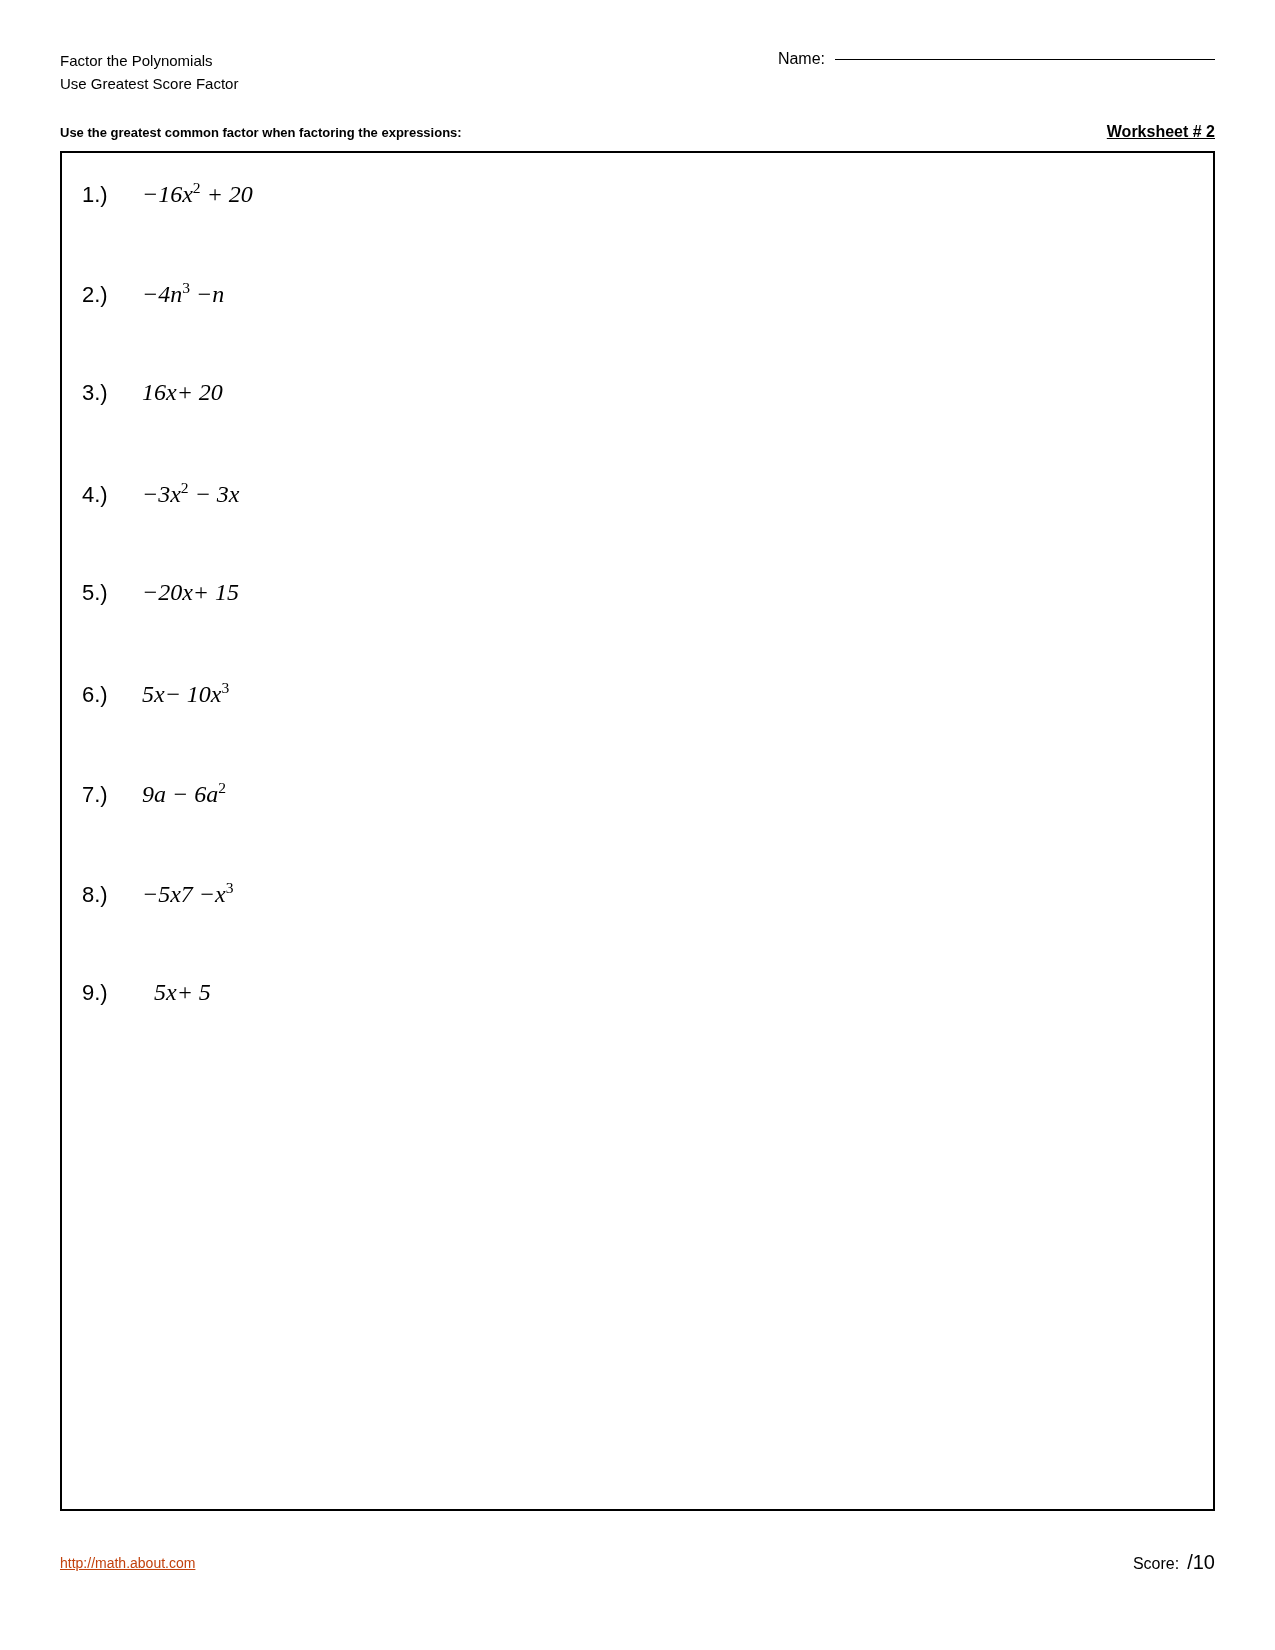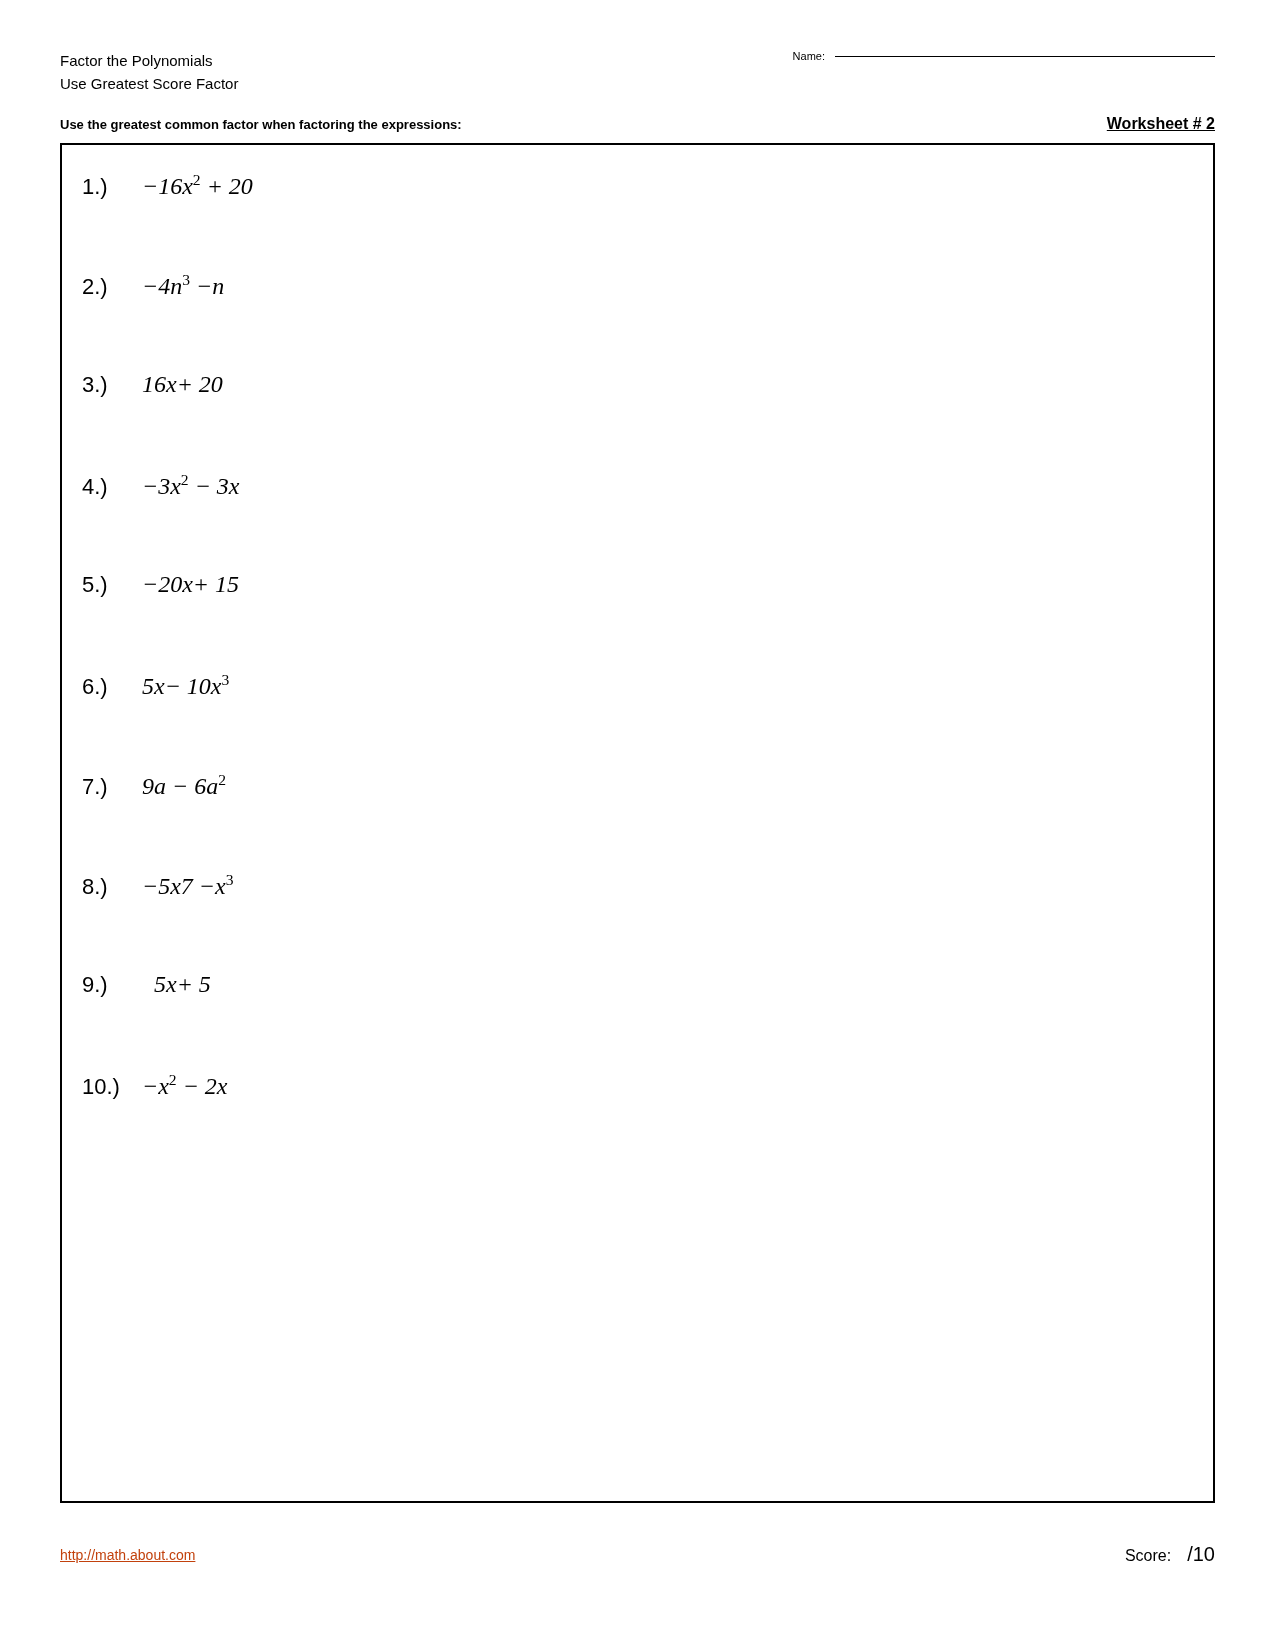--- a/index.html
+++ b/index.html
@@ -14,37 +14,37 @@
       width: 1275px;
       min-height: 1650px;
       padding: 50px 60px 50px 60px;
       color: #000000;
     }
 
     .header-section {
       display: flex;
       justify-content: space-between;
       align-items: flex-start;
-      margin-bottom: 20px;
+      margin-bottom: 28px;
     }
 
     .header-left {
       font-size: 15px;
       line-height: 1.5;
     }
 
     .header-right {
       font-size: 15px;
       display: flex;
       align-items: center;
       gap: 6px;
     }
 
     .name-label {
-      font-size: 11px;
+      font-size: 16px;
     }
 
     .name-line {
       display: inline-block;
       border-bottom: 1px solid #000;
       width: 380px;
       margin-left: 4px;
     }
 
     .instruction-row {
@@ -109,21 +109,21 @@
 
     .footer-link {
       color: #c2410c;
       text-decoration: underline;
       font-size: 14px;
     }
 
     .score-section {
       font-size: 16px;
       display: flex;
-      gap: 16px;
+      gap: 8px;
       align-items: baseline;
       justify-content: space-between;
     }
 
     .score-label {
       font-weight: normal;
     }
 
     .score-value {
       font-size: 20px;
@@ -188,24 +188,20 @@
   <div class="problem">
     <span class="problem-number">8.)</span>
     <span class="problem-expr">−5<i>x</i>7 −<i>x</i><sup>3</sup></span>
   </div>
 
   <div class="problem">
     <span class="problem-number">9.)</span>
     <span class="problem-expr">&nbsp;&nbsp;5<i>x</i>+ 5</span>
   </div>
 
-  <div class="problem">
-    <span class="problem-number">10.)</span>
-    <span class="problem-expr">−<i>x</i><sup>2</sup> − 2<i>x</i></span>
-  </div>
 
 </div>
 
 <div class="footer">
   <a class="footer-link" href="#">http://math.about.com</a>
   <div class="score-section">
     <span class="score-label">Score:</span>
     <span class="score-value">/10</span>
   </div>
 </div>

